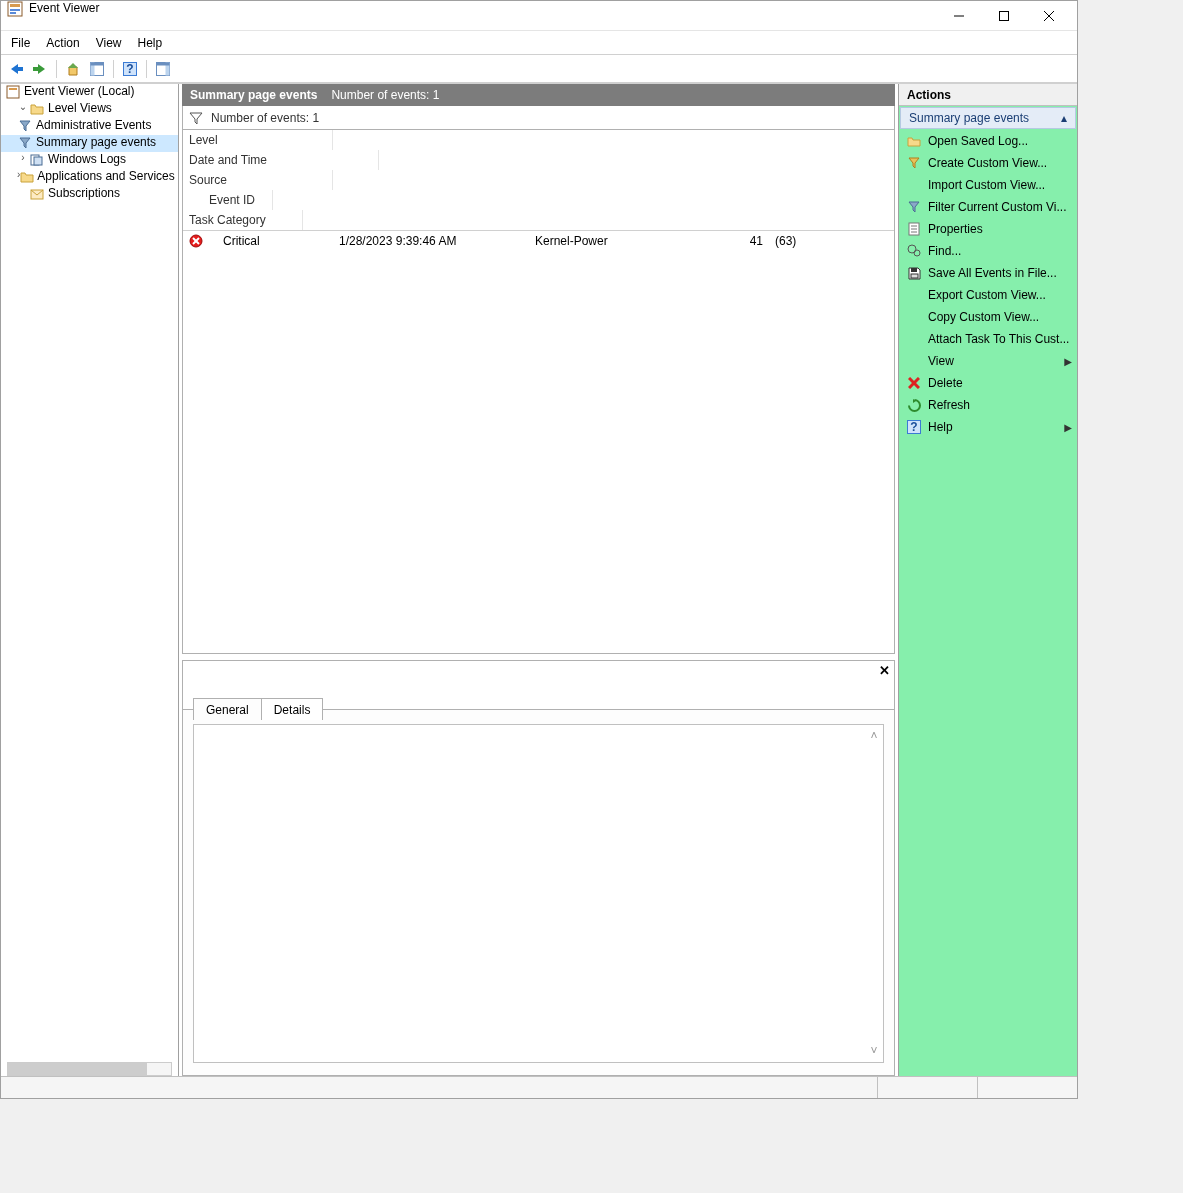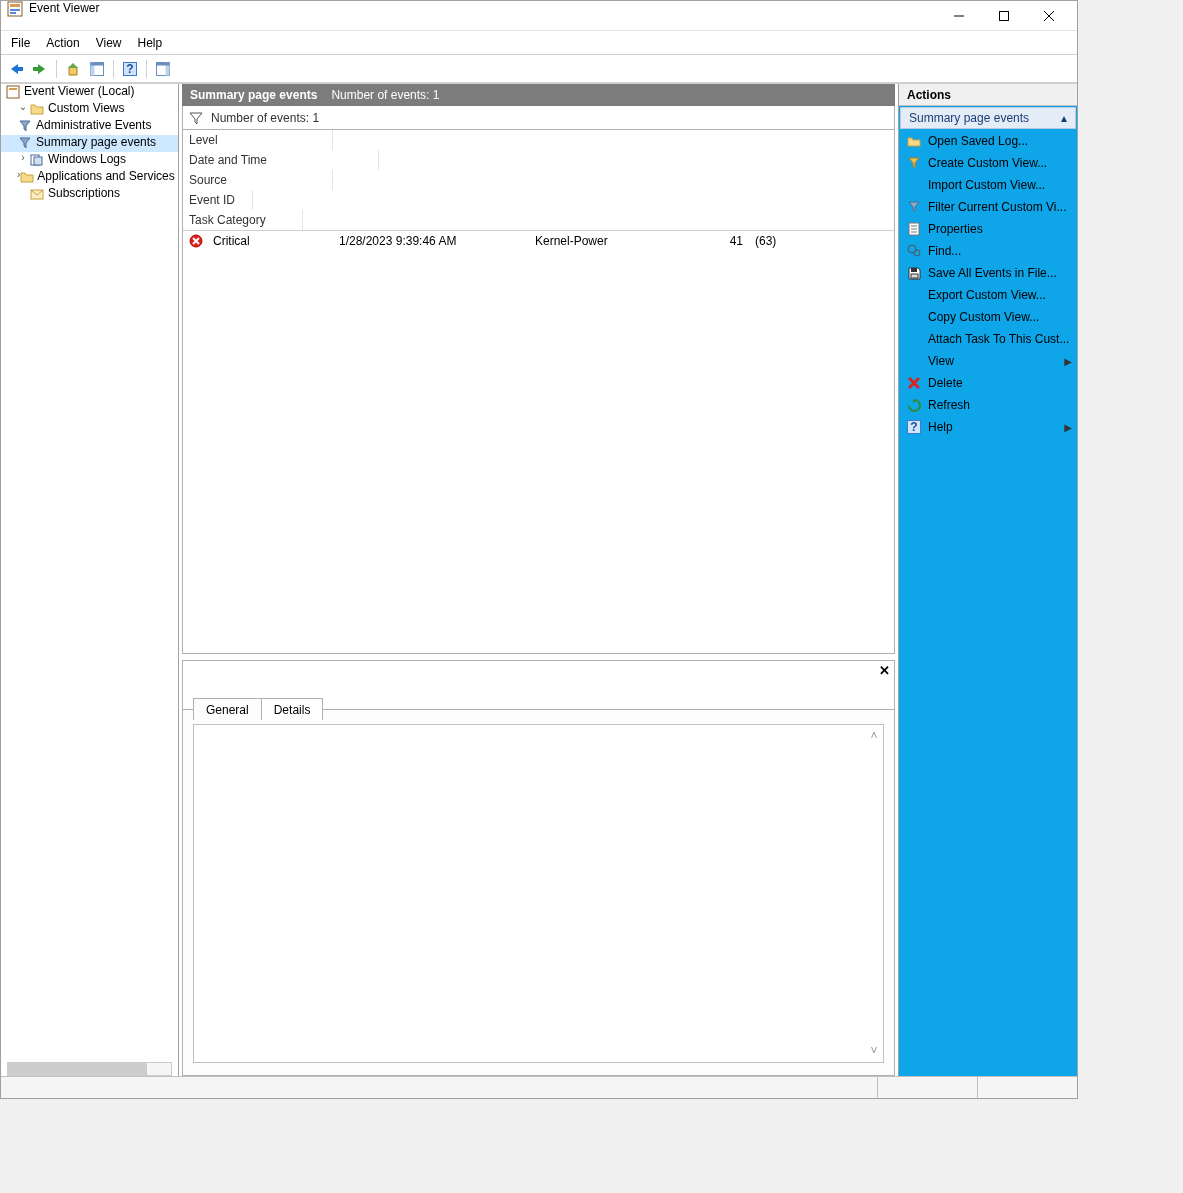--- a/index.html
+++ b/index.html
@@ -37,44 +37,44 @@
 .center-pane { flex: 1; display: flex; flex-direction: column; border-right: 1px solid #a0a0a0; background:#fff; padding:0 3px; }
 .center-header { height: 22px; background: #7c7c7c; color: #fff; display: flex; align-items: center; padding: 0 8px; gap: 14px; font-size:12px; }
 .center-header .bold { font-weight: 600; }
 .filter-bar { height: 24px; border: 1px solid #b0b0b0; border-top:none; display: flex; align-items: center; padding: 0 6px; gap: 8px; background:#fff; color:#333; }
 .filter-bar .funnel { width: 14px; height: 14px; }
 
 .event-list { flex: 0 0 auto; height: 524px; border: 1px solid #b0b0b0; border-top:none; background: #fff; overflow: auto; }
 .grid-header { display: flex; border-bottom: 1px solid #d0d0d0; background: #fff; color:#333;flex-direction:column; }
 .grid-header .col { padding: 3px 6px; border-right: 1px solid #e5e5e5; font-weight: 400; }
 .grid-row { display: flex; align-items: center; height: 20px; }
-.grid-row .cell { padding: 18px 6px; display:flex; align-items:flex-start; gap:10px; }
+.grid-row .cell { padding: 18px 6px; display:flex; align-items:flex-start; gap:20px; }
 .col-level { width: 150px; }
 .col-date { width: 196px; }
 .col-source { width: 150px; }
-.col-eventid { width: 70px; text-align: right; justify-content:flex-end; }
+.col-eventid { width: 70px; text-align: right; justify-content:flex-end;margin-left:20px; }
 .col-task { width: 120px; }
 
 .details-pane { flex: 1; border: 1px solid #b0b0b0; margin-top: 6px; background: #fff; display: flex; flex-direction: column; }
 .details-close-bar { height: 18px; display: flex; justify-content: flex-end; align-items: center; padding-right: 4px; }
 .details-close-bar .x { font-weight: bold; cursor: pointer; font-size:13px; }
 .tab-strip { display: flex; padding-left: 10px; margin-top:8px; }
 .tab { padding: 4px 12px 3px 12px; border: 1px solid #b0b0b0; border-bottom: none; background: #fdfdfd; cursor: pointer; margin-right: -1px; position: relative; top: 11px; font-size:12px; }
 .tab.active { background: #fff; z-index: 2; }
 .tab-body { flex: 1; border-top: 1px solid #b0b0b0; padding: 12px 10px; background: #fdfdfd; display:flex; flex-direction:column; }
 .radio-row { display: flex; gap: 30px; margin-bottom: 10px; padding-left: 2px; }
 .radio-lbl { display: flex; align-items: center; gap: 5px; cursor: pointer; }
 .radio-lbl input { accent-color: #0067c0; }
 .detail-content { flex:1; border:1px solid #c0c0c0; background:#fff; margin-top:2px; overflow:auto; position:relative; }
 .scroll-arrow { position:absolute; right:2px; width:14px; height:14px; color:#999; font-size:12px; text-align:center; }
 .scroll-arrow.up { top:4px; }
 .scroll-arrow.down { bottom:4px; }
 
 
-.actions-pane { width: 178px; background: #0ea5e9; display:flex; flex-direction:column; }
+.actions-pane { width: 178px; background: #86efac; display:flex; flex-direction:column; }
 .actions-pane-header { height: 22px; background: #f0f0f0; border-bottom: 1px solid #c0c0c0; display: flex; align-items: center; padding: 0 8px; font-weight: bold; }
 .actions-section-header { height: 22px; background: #e4ecf7; border: 1px solid #b5c9e2; display: flex; align-items: center; justify-content: space-between; padding: 0 8px; color: #1a3e74; font-size:12px; margin:1px; }
 .action-item { height: 22px; display: flex; align-items: center; padding: 0 4px 0 6px; cursor: pointer; gap:6px; margin:0 1px; }
 .action-icon { width: 16px; height: 16px; display: inline-flex; align-items:center; justify-content:center; flex-shrink:0; }
 .action-label { flex: 1; white-space: nowrap; overflow: hidden; text-overflow: ellipsis; font-size:12px; }
 .action-arrow { font-size: 10px; color:#333; }
 
 .statusbar { height: 22px; border-top: 1px solid #c0c0c0; background:#f5f5f5; display:flex; }
 .statusbar .seg { border-left:1px solid #c0c0c0; width:100px; }
 .statusbar .seg:first-child { border-left:none; flex:1; }
@@ -180,21 +180,21 @@
           </span>
         <span>Event Viewer (Local)</span>
       </div>
       <div class="tree-row indent1">
         <span class="tree-toggle">⌄</span>
         <span class="tree-icon">
             <svg width="14" height="12">
               <path d="M1 2 L5 2 L6 4 L13 4 L13 11 L1 11 Z" fill="#f7d98a" stroke="#c9a23b"></path>
             </svg>
           </span>
-        <span>Custom Views</span>
+        <span>Level Views</span>
       </div>
       <div class="tree-row indent2">
         <span class="tree-toggle"></span>
         <span class="tree-icon">
             <svg width="12" height="12">
               <path d="M1 1 L11 1 L7 6 L7 11 L5 9 L5 6 Z" fill="#8aa8c8" stroke="#4a6c94"></path>
             </svg>
           </span>
         <span>Administrative Events</span>
       </div>

